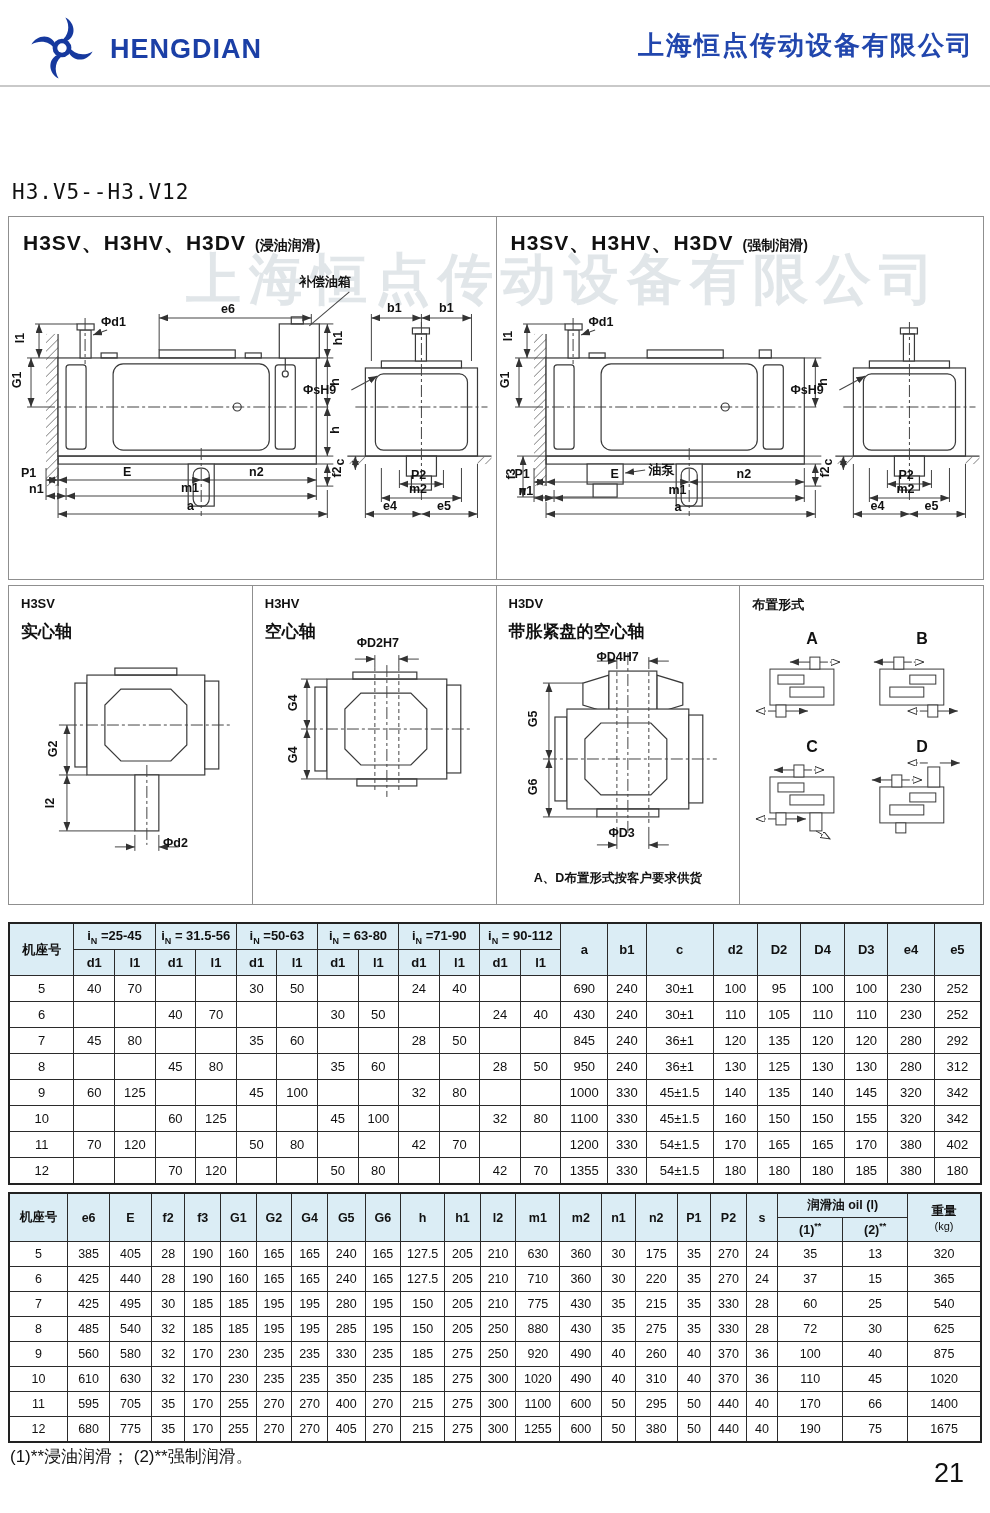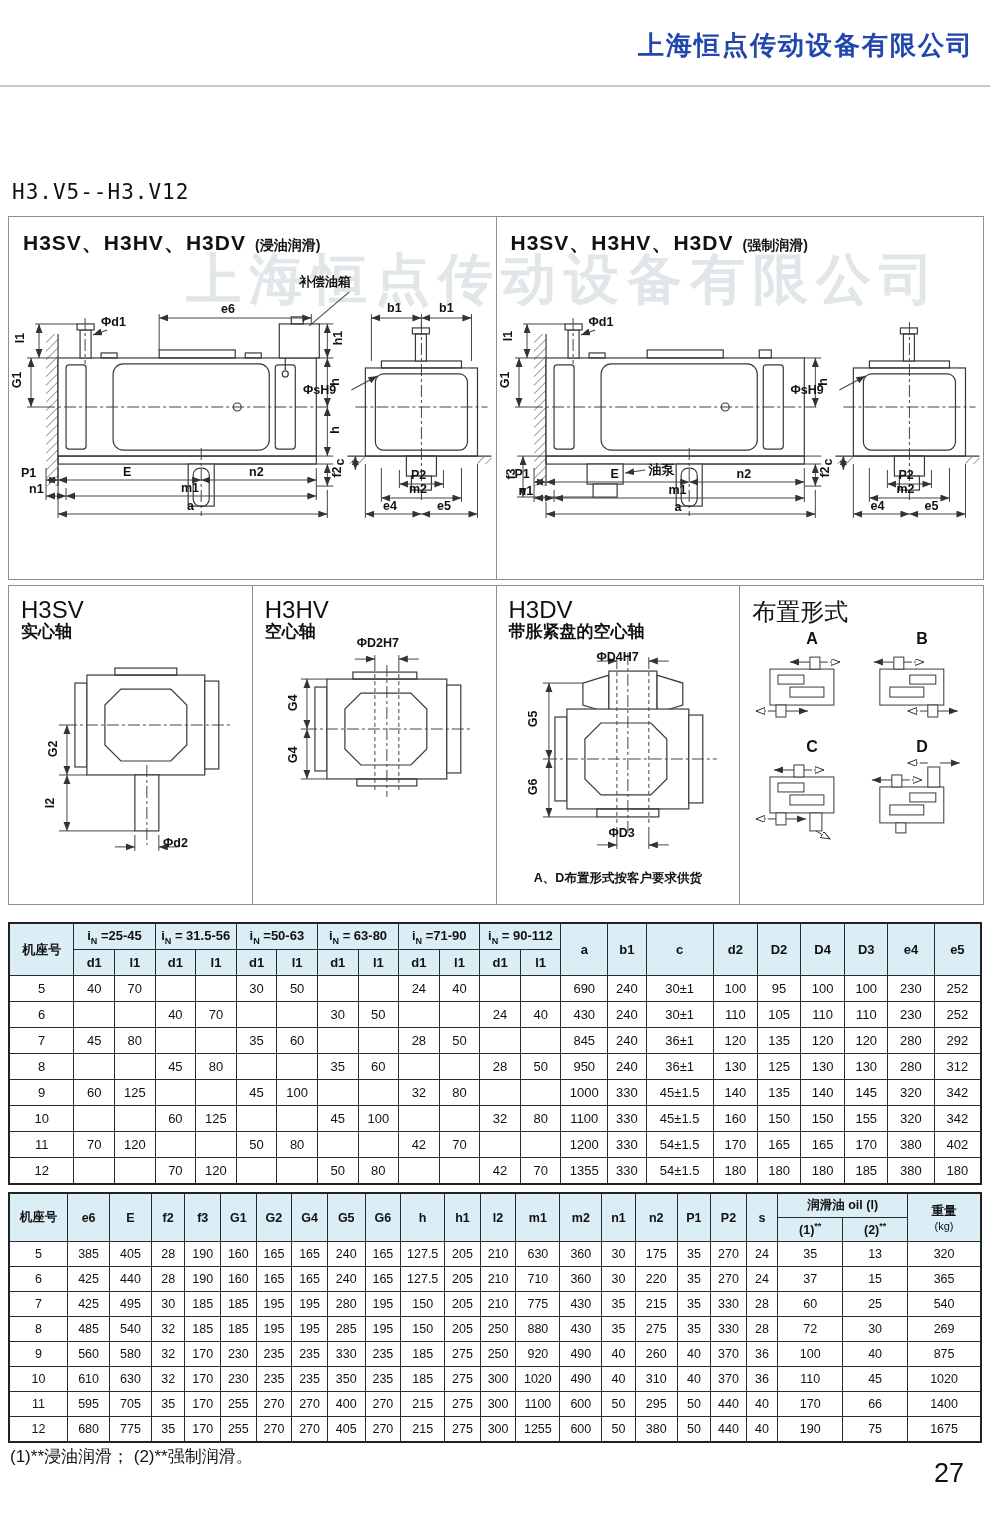--- a/index.html
+++ b/index.html
@@ -17,21 +17,21 @@
                font-size:21px;letter-spacing:1px;}
   
   .row1{position:absolute;left:8px;top:216px;width:974px;height:362px;border:1px solid #8f8f8f;display:flex;background:#fff;}
   .row1 .half{position:relative;flex:1;}
   .row1 .half.first{border-right:1px solid #8f8f8f;}
   .row2{position:absolute;left:8px;top:585px;width:974px;height:318px;border:1px solid #8f8f8f;display:flex;background:#fff;}
   .row2 .q{position:relative;flex:1;border-right:1px solid #8f8f8f;}
   .row2 .q:last-child{border-right:none;}
   .panel-title{position:absolute;left:14px;top:12px;font-size:21px;font-weight:bold;letter-spacing:1px;z-index:2;}
   .panel-sub{position:absolute;left:246px;top:20px;font-size:14px;font-weight:bold;z-index:2;}
-  .q-title{position:absolute;left:12px;top:10px;font-size:24px;font-weight:normal;z-index:2;}
+  .q-title{position:absolute;left:12px;top:10px;font-size:13px;font-weight:bold;z-index:2;}
   .q-sub{position:absolute;left:12px;top:34px;font-size:17px;font-weight:bold;z-index:2;}
   .watermark{position:absolute;left:177px;top:26px;font-size:55px;font-weight:bold;
              color:rgba(176,188,197,0.38);letter-spacing:8px;white-space:nowrap;z-index:0;pointer-events:none;}
   svg.draw{position:absolute;left:0;top:0;width:100%;height:100%;z-index:1;}
   .dim{position:absolute;font-size:12.5px;font-weight:bold;white-space:nowrap;z-index:2;}
   .dim.rot{transform:rotate(-90deg);}
   .callout-label{font-size:13px;}
   .arr-letter{position:absolute;font-size:16px;font-weight:bold;z-index:2;}
   .h3dv-note{position:absolute;left:50%;top:284px;transform:translateX(-50%);font-size:12.5px;font-weight:bold;white-space:nowrap;z-index:2;}
   
@@ -49,20 +49,33 @@
   sup{font-size:9px;}
   .unit{font-size:11px;font-weight:normal;}
   .footnote{position:absolute;left:10px;top:1445px;font-size:17px;}
   .page-num{position:absolute;right:26px;top:1458px;font-size:27px;}
 </style>
 </head>
 <body>
 
 <div class="page">
 
+  <div class="logo-wrap">
+    <svg class="logo-icon" viewBox="-40 -40 80 80">
+      <g fill="#16399e">
+        <path d="M3,-7 C18,-12 16,-30 4,-36 C10,-26 8,-14 -2,-8 Z"></path>
+        <path d="M7,3 C12,18 30,16 36,4 C26,10 14,8 8,-2 Z"></path>
+        <path d="M-3,7 C-18,12 -16,30 -4,36 C-10,26 -8,14 2,8 Z"></path>
+        <path d="M-7,-3 C-12,-18 -30,-16 -36,-4 C-26,-10 -14,-8 -8,2 Z"></path>
+        <circle r="11"></circle>
+      </g>
+      <circle r="5.5" fill="#fff"></circle>
+    </svg>
+    <span class="logo-text">HENGDIAN</span>
+  </div>
   <div class="company-name">上海恒点传动设备有限公司</div>
   <div class="hdr-line"></div>
   <div class="model-range">H3.V5--H3.V12</div>
 
   <div class="row1">
     <div class="watermark">上海恒点传动设备有限公司</div>
 
     <div class="half first">
       <span class="panel-title">H3SV、H3HV、H3DV</span>
       <span class="panel-sub">(浸油润滑)</span>
@@ -874,21 +887,21 @@
           <td>250</td>
           <td>880</td>
           <td>430</td>
           <td>35</td>
           <td>275</td>
           <td>35</td>
           <td>330</td>
           <td>28</td>
           <td>72</td>
           <td>30</td>
-          <td>269</td>
+          <td>625</td>
         </tr>
         <tr>
           <td>9</td>
           <td>560</td>
           <td>580</td>
           <td>32</td>
           <td>170</td>
           <td>230</td>
           <td>235</td>
           <td>235</td>
@@ -980,14 +993,14 @@
           <td>440</td>
           <td>40</td>
           <td>190</td>
           <td>75</td>
           <td>1675</td>
         </tr>
       </tbody>
     </table>
 
   <div class="footnote">(1)**浸油润滑；  (2)**强制润滑。</div>
-  <div class="page-num">27</div>
+  <div class="page-num">21</div>
 </div>
 
 </body></html>

